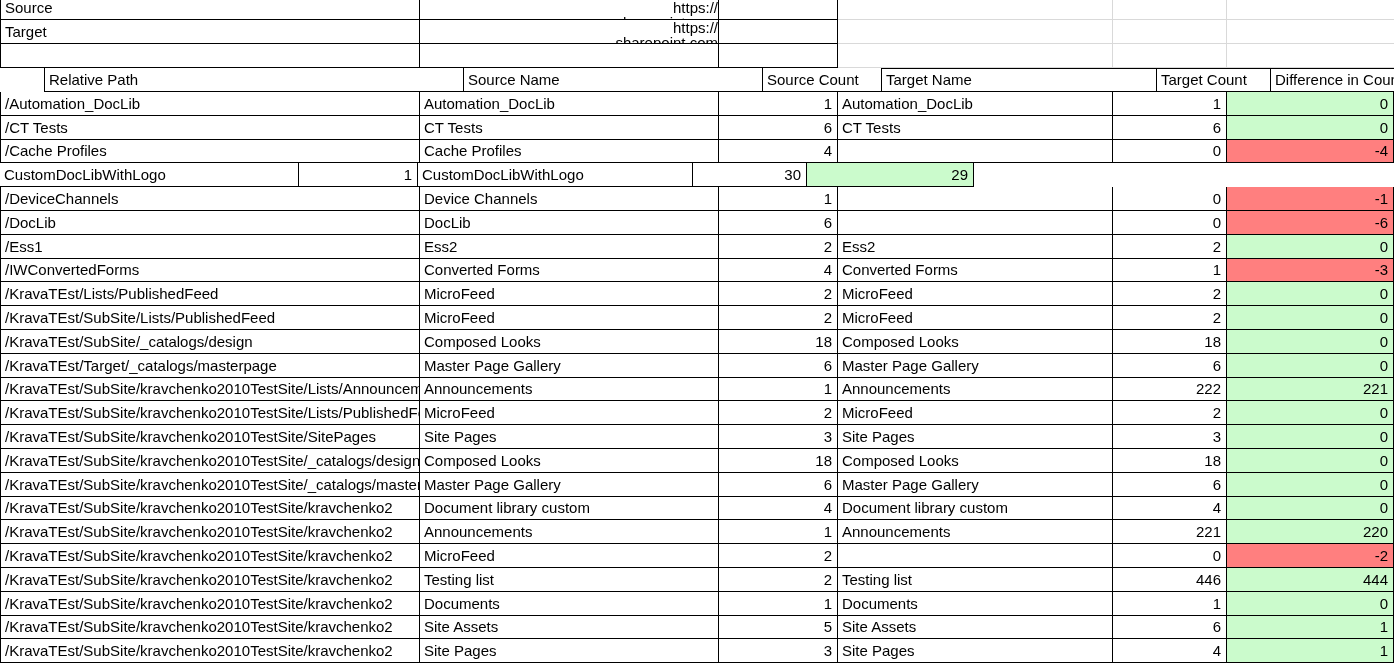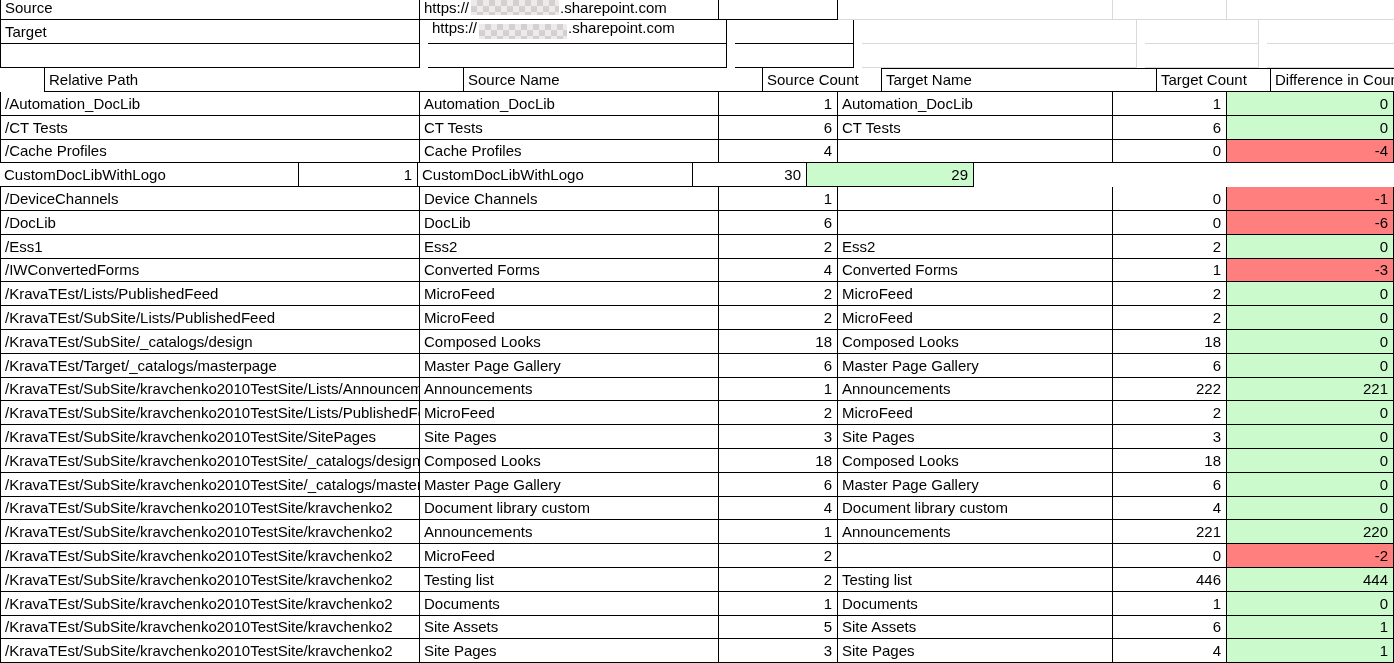--- a/index.html
+++ b/index.html
@@ -33,38 +33,38 @@
   .cf{width:167px;}
   
   .bk{border-right:1px solid var(--border-dark);border-bottom:1px solid var(--border-dark);}
   .bl{border-left:1px solid var(--border-dark);}
   .bt{border-top:1px solid var(--border-dark);}
   
   .lt{border-right:1px solid var(--grid-light);border-bottom:1px solid var(--grid-light);}
   .lt-last{border-bottom:1px solid var(--grid-light);}
   
   .h-info1{height:20px;}
-  .h-info{height:24px;gap:8px;}
+  .h-info{height:24px;}
   .h-head{height:24px;padding-left:44px;}
   .h-data{height:23.8px;}
   .txt{padding-left:4px;}
   .num{justify-content:flex-end;padding-right:5px;}
   .redacted{
     display:inline-block;
     width:88px;height:15px;
     margin:0 1px 0 2px;
     background-image:
       linear-gradient(45deg,#d6cfcf 25%,transparent 25%,transparent 75%,#d6cfcf 75%),
       linear-gradient(45deg,#d6cfcf 25%,#eceaea 25%,#eceaea 75%,#d6cfcf 75%);
     background-size:12px 12px;
     background-position:0 0,6px 6px;
     filter:blur(0.4px);
     align-self:flex-end;
   }
-  .urlcell{align-items:flex-start;}
+  .urlcell{align-items:flex-end;flex-direction:column;}
 </style>
 </head>
 <body>
 
 <div class="sheet">
 
   <div class="row h-info1">
     <div class="c ca bk bl txt">Source</div>
     <div class="c cb bk txt urlcell">
       <span>https://</span>

